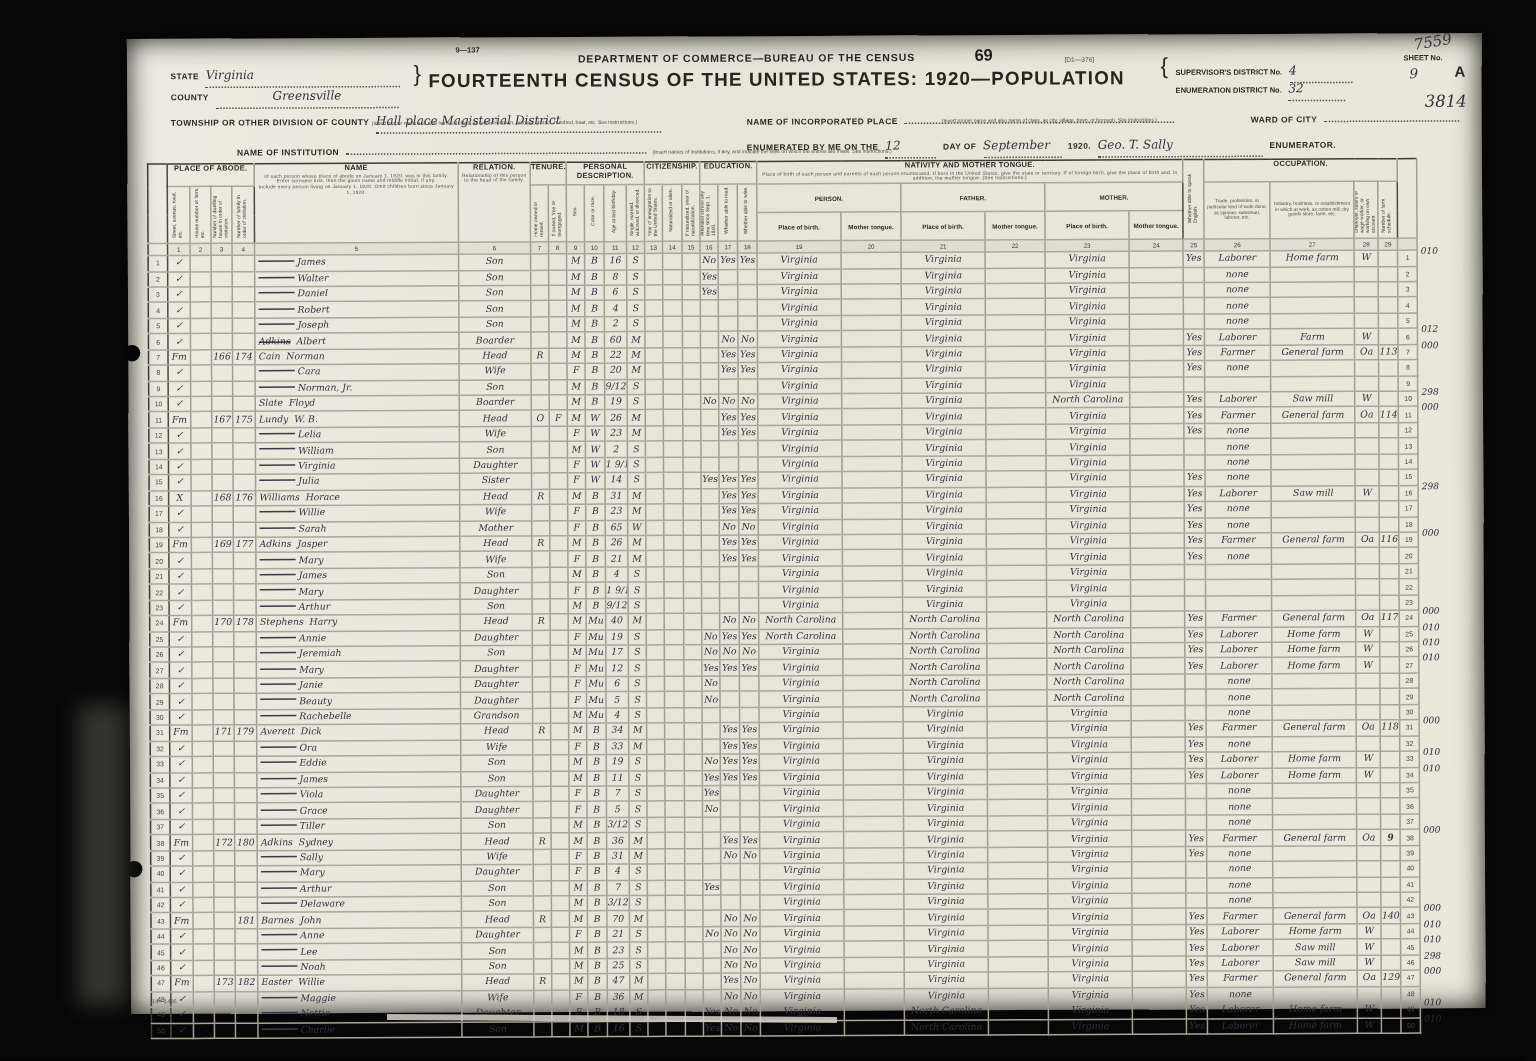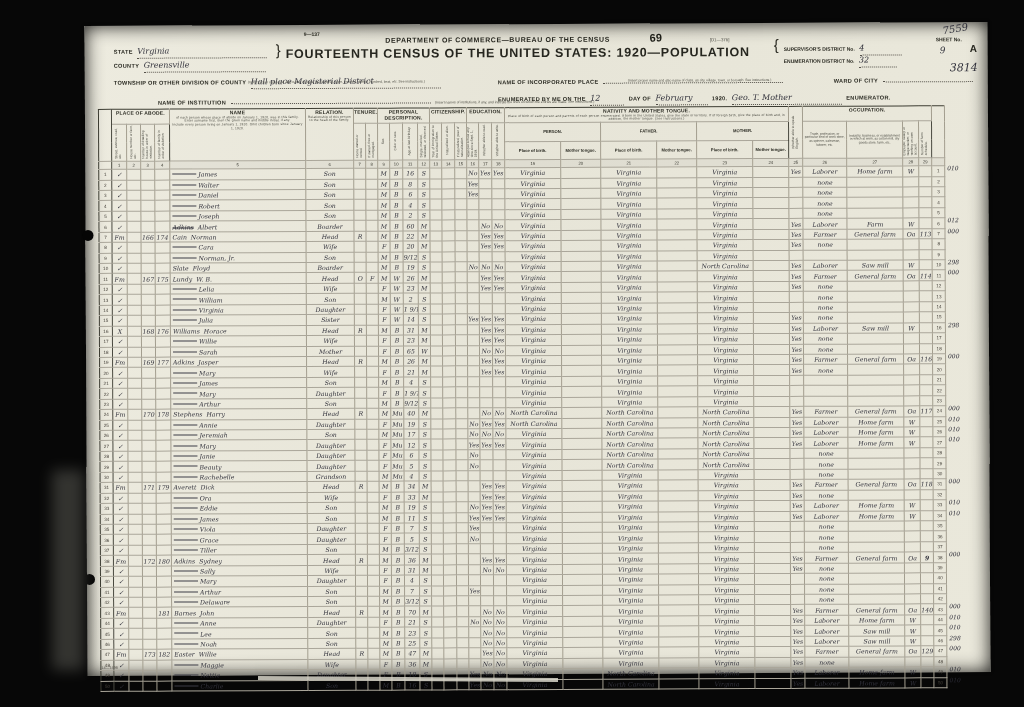--- a/index.html
+++ b/index.html
@@ -66,21 +66,21 @@
       <div class="abs stamp" style="left:552px;top:3px;">69</div>
       <div class="abs tiny" style="left:612px;top:9px;font-size:4.4px;">[D1—376]</div>
       <div class="abs title" style="left:150px;top:17px;width:540px;">FOURTEENTH CENSUS OF THE UNITED STATES: 1920—POPULATION</div>
 
       <div class="abs" style="left:16px;top:9px;">
         <span class="lbl">STATE</span>
         <span class="dot" style="width:130px;"><span class="hw hwl">Virginia</span></span>
       </div>
       <div class="abs" style="left:16px;top:23px;">
         <span class="lbl">COUNTY</span>
-        <span class="dot" style="width:122px;"><span class="hw hwl">Greensville</span></span>
+        <span class="dot" style="width:122px;text-align:center;"><span class="hw hwl">Greensville</span></span>
       </div>
       <div class="abs brace" style="left:178px;top:11px;">}</div>
 
       <div class="abs brace" style="left:676px;top:8px;">{</div>
       <div class="abs" style="left:686px;top:9px;">
         <span class="lbl-sm">SUPERVISOR'S DISTRICT No.</span>
         <span class="dot" style="width:42px;"><span class="hw hwl">4</span></span>
       </div>
       <div class="abs" style="left:686px;top:21px;">
         <span class="lbl-sm">ENUMERATION DISTRICT No.</span>
@@ -110,23 +110,23 @@
 
       <div class="abs" style="left:60px;top:60px;">
         <span class="lbl">NAME OF INSTITUTION</span>
         <span class="dot" style="width:200px;"></span>
         <span class="tiny">(Insert names of institutions, if any, and indicate the lines on which the entries are made.  See instructions.)</span>
       </div>
       <div class="abs" style="left:400px;top:58px;">
         <span class="lbl">ENUMERATED BY ME ON THE</span>
         <span class="dot" style="width:34px;"><span class="hw hwl">12</span></span>
         <span class="lbl">DAY OF</span>
-        <span class="dot" style="width:52px;"><span class="hw hwl">February</span></span>
+        <span class="dot" style="width:52px;"><span class="hw hwl">September</span></span>
         <span class="lbl">1920.</span>
-        <span class="dot" style="width:110px;"><span class="hw hwl">Geo. T. Mother</span></span>
+        <span class="dot" style="width:110px;"><span class="hw hwl">Geo. T. Sally</span></span>
         <span class="lbl">ENUMERATOR.</span>
       </div>
     </div>
 
     <table class="ct" id="census-table">
         <colgroup>
           <col style="width:13px">
           <col style="width:15px">
           <col style="width:14px">
           <col style="width:14px">

